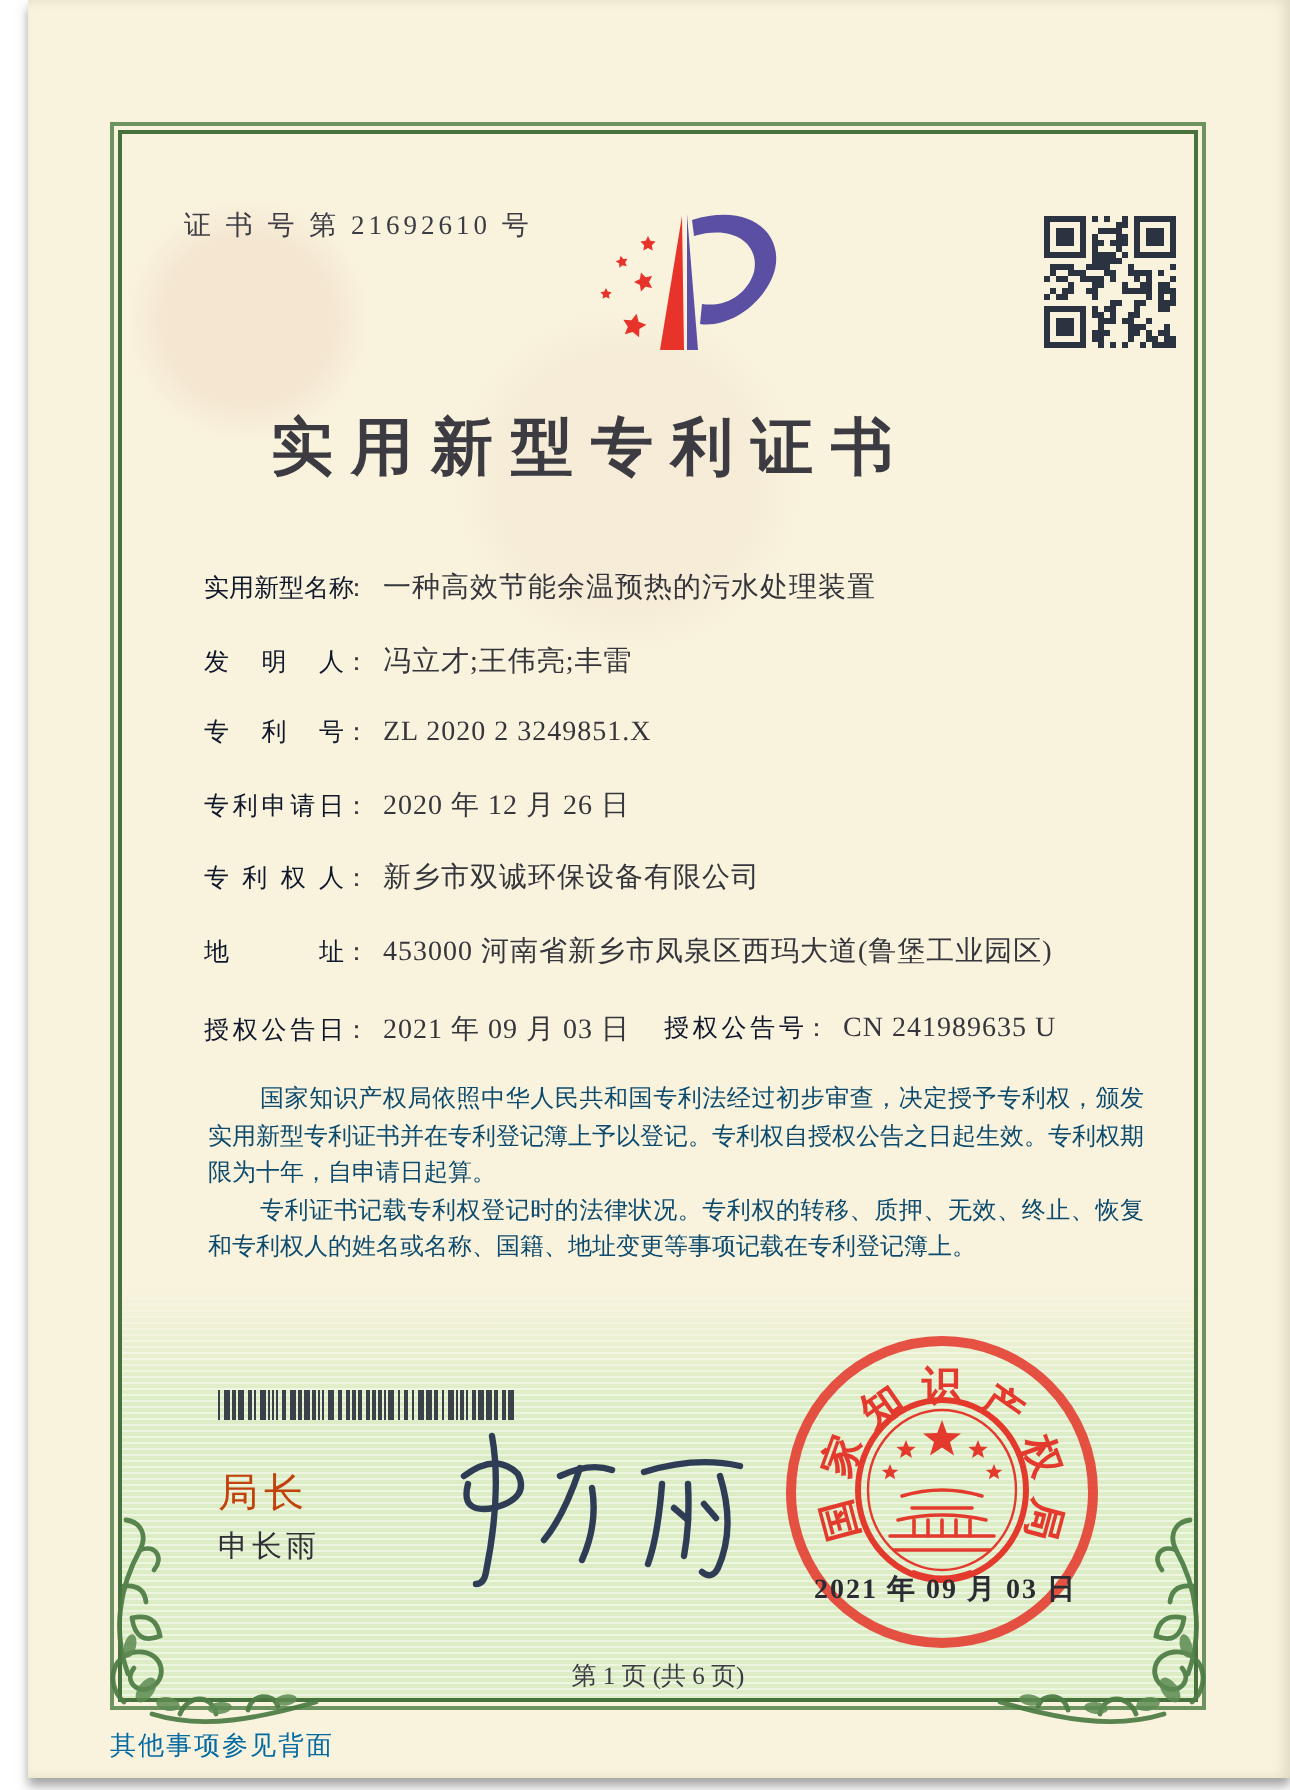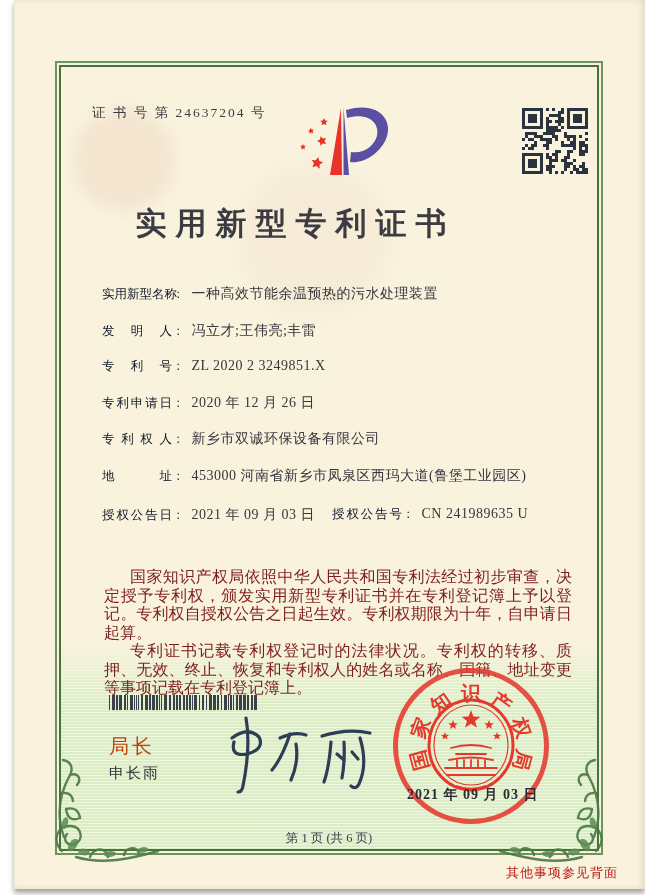--- a/index.html
+++ b/index.html
@@ -51,22 +51,22 @@
   .lbl{
     display:inline-block;width:70px;font-size:12.5px;vertical-align:baseline;
     text-align:justify;text-align-last:justify;color:#0f172a;
   }
   .sep{font-size:12.5px;margin-right:7px;}
   .val{letter-spacing:.5px;}
   .row-y0{top:285px;} .row-y1{top:322px;} .row-y2{top:358px;} .row-y3{top:394px;}
   .row-y4{top:430px;} .row-y5{top:467px;} .row-y6{top:506px;}
   .field-right{left:318px;}
   .paragraphs{
-    position:absolute;left:90px;top:568px;width:468px;
-    font-size:16px;line-height:18.5px;color:#7f1d1d;text-align:justify;
+    position:absolute;left:90px;top:540px;width:468px;
+    font-size:12px;line-height:18.5px;color:#0c4a6e;text-align:justify;
   }
   .paragraphs p{margin:0;text-indent:26px;}
   .barcode{position:absolute;left:95px;top:695px;width:150px;height:15px;}
   .signer-title{position:absolute;left:95px;top:733px;font-size:20px;color:#c2410c;letter-spacing:3px;}
   .signer-name{position:absolute;left:95px;top:764px;font-size:15px;color:#2f2f36;letter-spacing:2px;}
   .signature{position:absolute;left:196px;top:712px;width:170px;height:88px;}
   .seal{position:absolute;left:379px;top:668px;width:156px;height:156px;}
   .seal-ring{
     position:absolute;inset:0;border:5px solid rgba(228,58,46,.88);border-radius:50%;
   }
@@ -76,22 +76,22 @@
   }
   .emblem{position:absolute;left:33px;top:28px;width:90px;height:98px;}
   .seal-date{
     position:absolute;left:393px;top:786px;font-size:14px;color:#2b2b34;letter-spacing:1px;font-weight:600;
   }
   .page-info{
     position:absolute;left:41px;top:830px;width:548px;text-align:center;
     font-size:12.5px;color:#3a3a42;
   }
   .footer-note{
-    position:absolute;left:56px;top:864px;width:548px;text-align:right;
-    font-size:13px;color:#b91c1c;letter-spacing:1px;
+    position:absolute;left:41px;top:864px;width:548px;text-align:left;
+    font-size:13px;color:#0369a1;letter-spacing:1px;
   }
 </style>
 </head>
 <body>
 
 <div class="paper">
 
   <div class="frame">
     <div class="green-zone"></div>
   </div>
@@ -128,21 +128,21 @@
     </g>
     <g fill="#5d8b52" opacity=".85">
       <ellipse cx="33" cy="96" rx="4" ry="7" transform="rotate(35 33 96)"></ellipse>
       <ellipse cx="44" cy="103" rx="6" ry="3.4" transform="rotate(10 44 103)"></ellipse>
       <ellipse cx="25" cy="74" rx="3" ry="6" transform="rotate(14 25 74)"></ellipse>
       <ellipse cx="70" cy="105" rx="6" ry="3" transform="rotate(-6 70 105)"></ellipse>
       <ellipse cx="103" cy="101" rx="5.5" ry="2.8" transform="rotate(-8 103 101)"></ellipse>
     </g>
   </svg>
 
-  <div class="cert-no">证 书 号 第 24637204 号</div>
+  <div class="cert-no">证 书 号 第 21692610 号</div>
 
   <svg class="logo" viewBox="0 0 115 95">
     <defs>
       <polygon id="star" points="0,-10 2.94,-4.05 9.51,-3.09 4.76,1.55 5.88,8.09 0,5 -5.88,8.09 -4.76,1.55 -9.51,-3.09 -2.94,-4.05"></polygon>
     </defs>
     <polygon points="42,13 31,80 43,80" fill="#e8332a"></polygon>
     <polygon points="44.5,12 44.5,80 50,80" fill="#5a4fa2"></polygon>
     <path d="M47,15 C80,5 95,26 87,44 C80,60 63,69 51,67 L52,57 C65,59 75,51 78,41 C81,27 68,17 48,23 Z" fill="#5a4fa2"></path>
     <g fill="#e8332a">
       <use href="#star" transform="translate(25,27) scale(.40)"></use>

